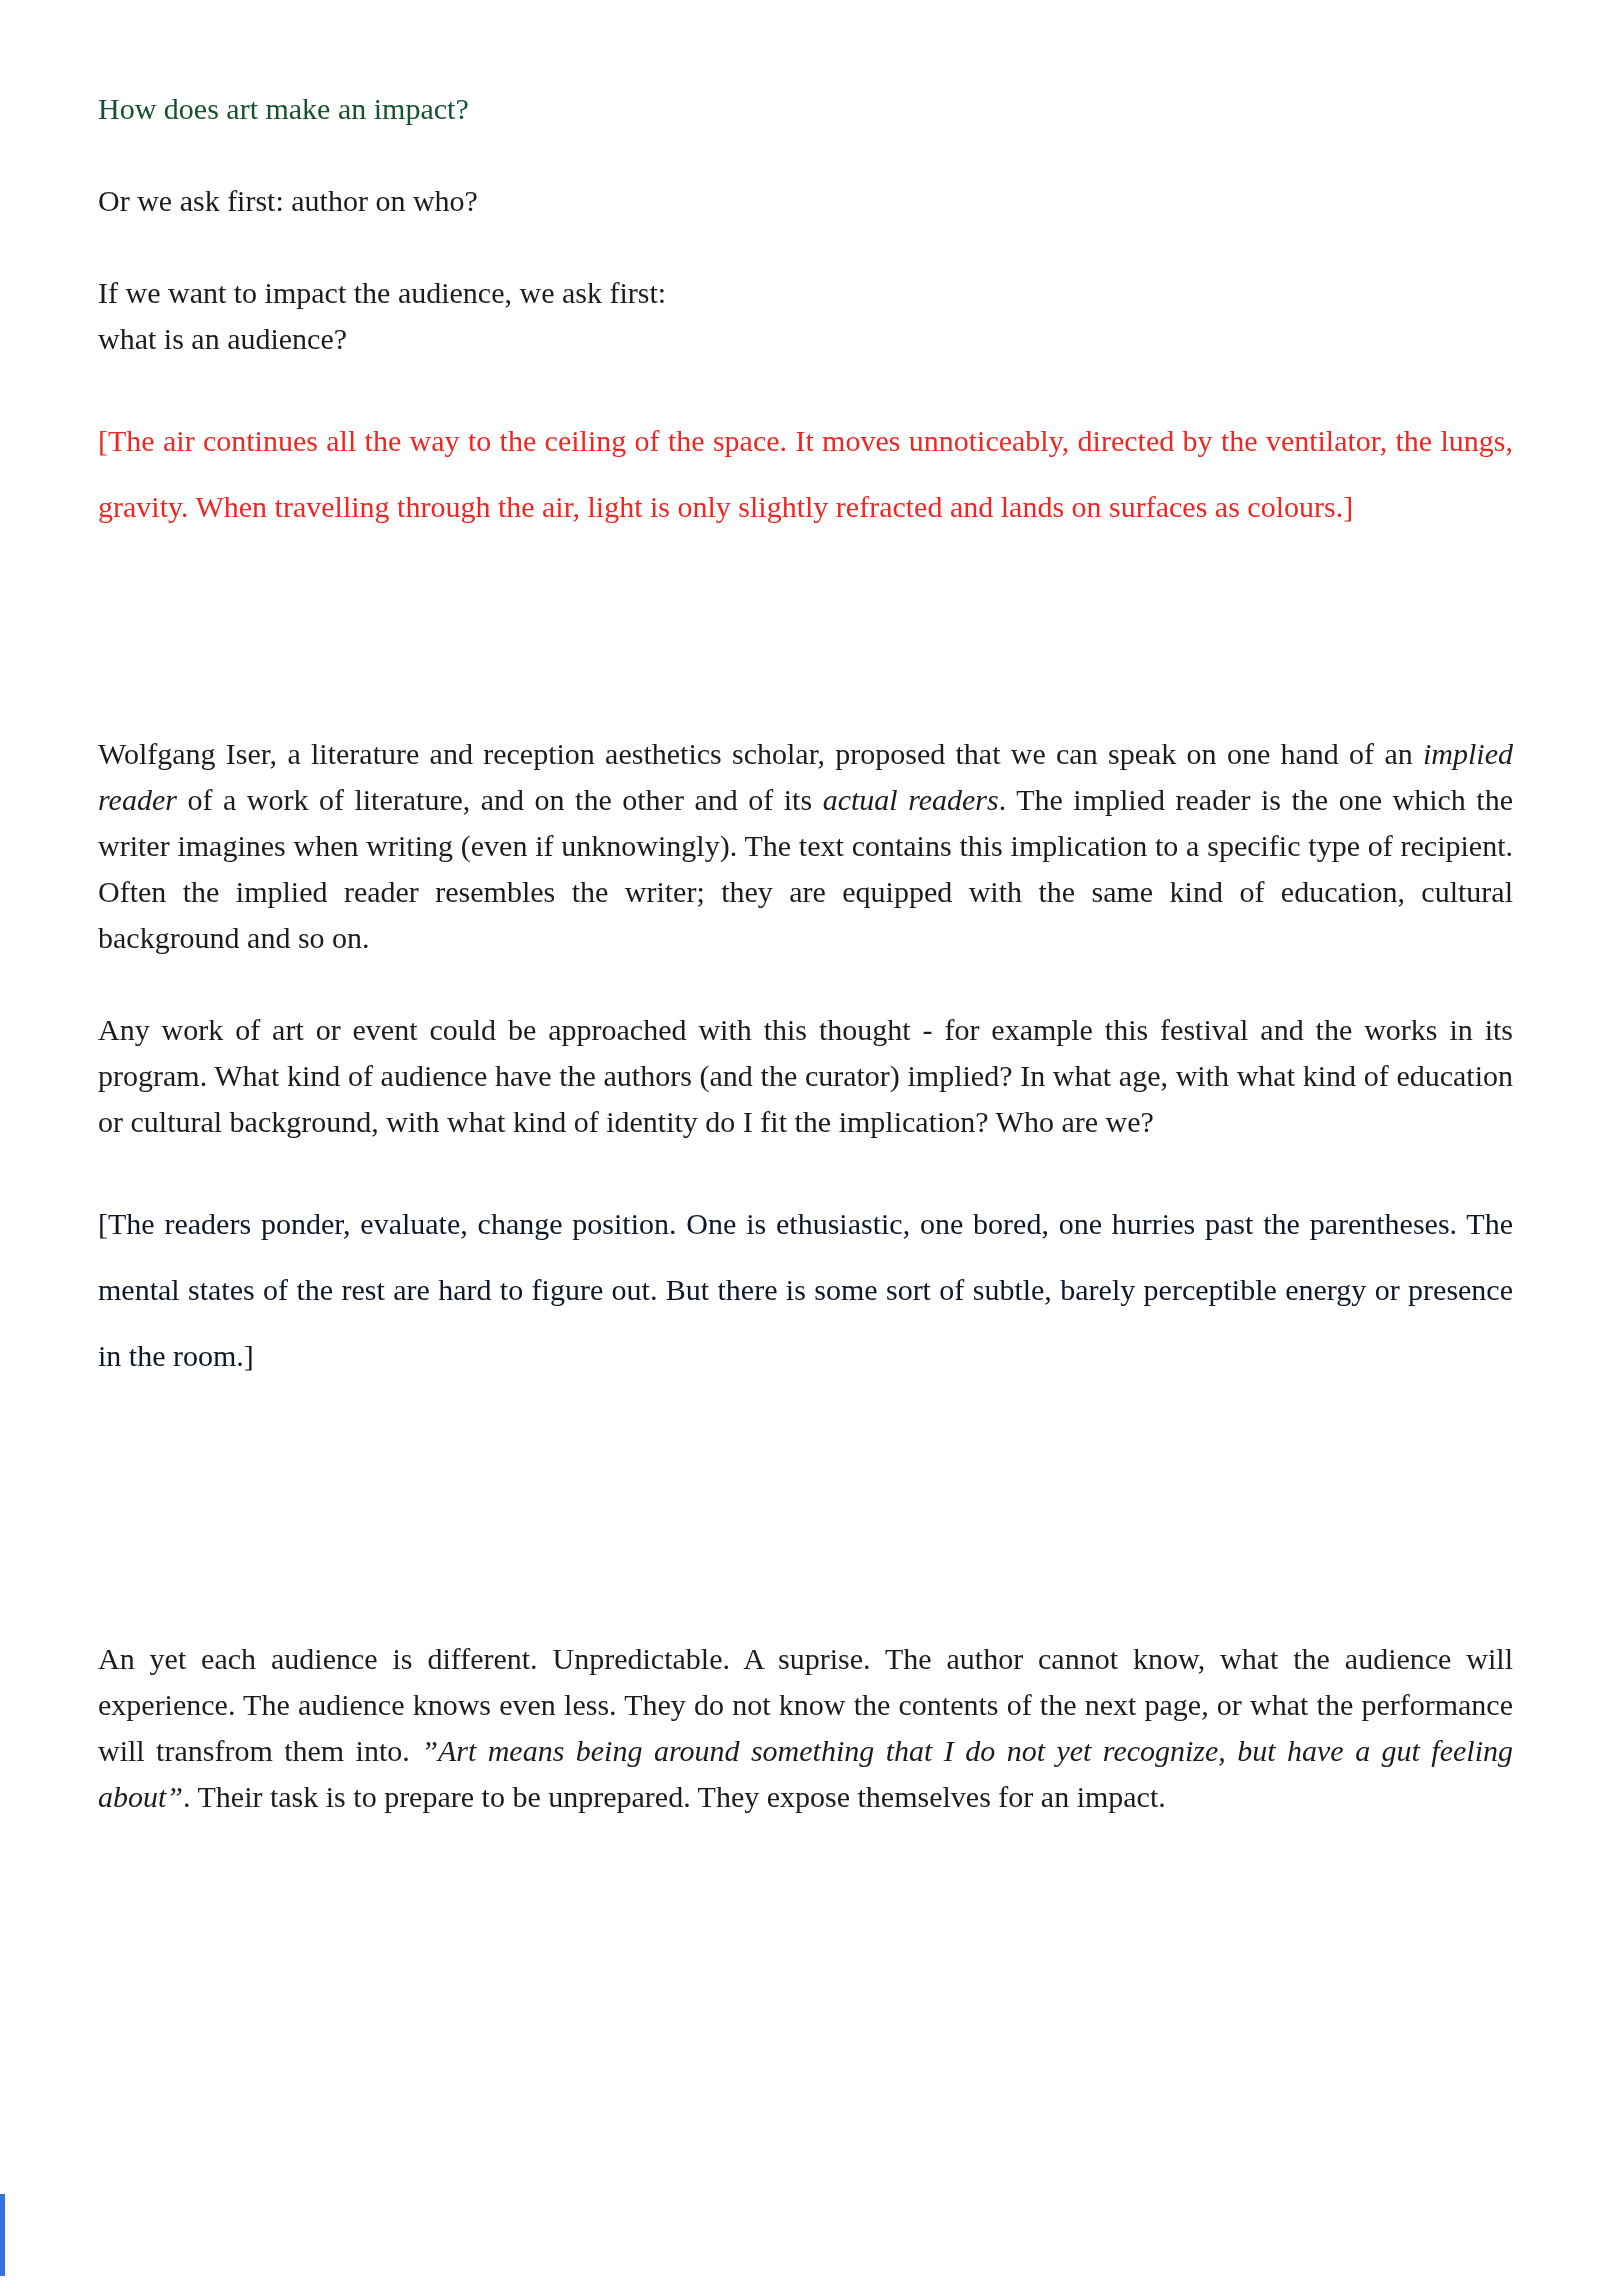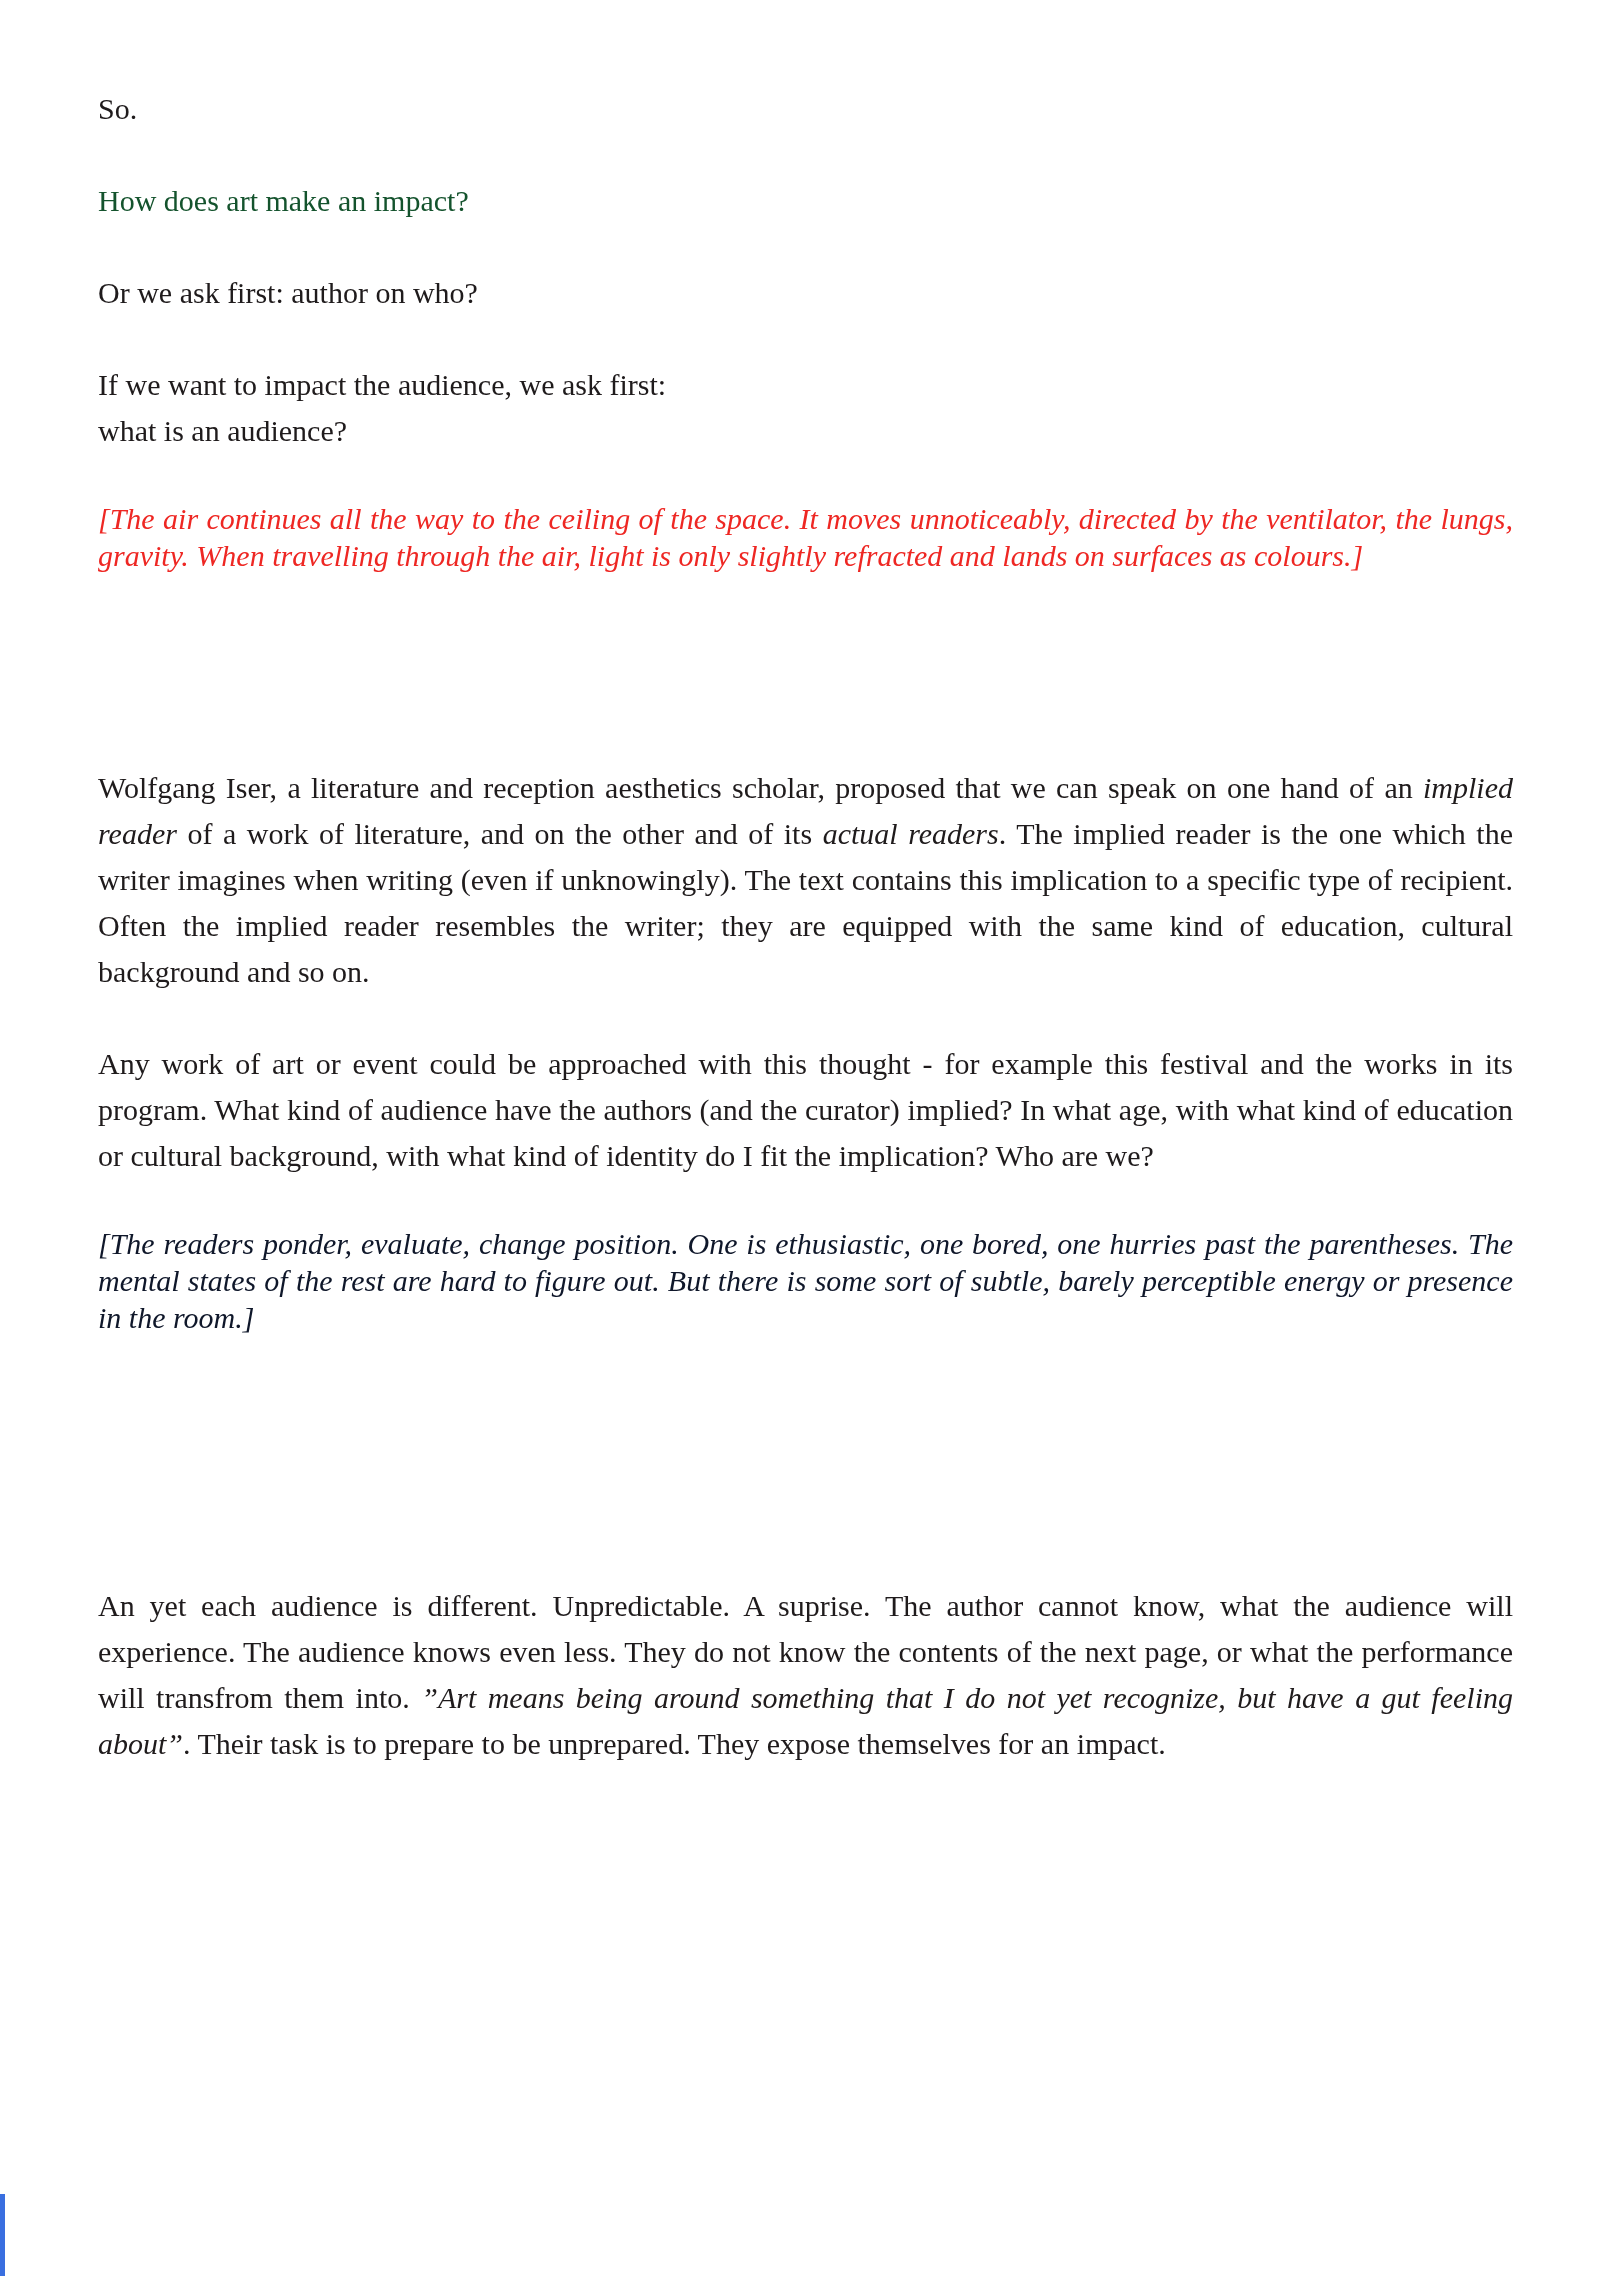--- a/index.html
+++ b/index.html
@@ -26,43 +26,41 @@
     font-size: 30px;
     line-height: 46px;
     text-align: justify;
     font-weight: 400;
   }
   .para.body {
     color: #1f1b1c;
   }
   .para.red {
     color: #ee2723;
-    font-style: italic;
-    line-height: 37px;
+    line-height: 66px;
   }
   .para .em {
     font-style: italic;
   }
   .para.spacing-normal { margin-bottom: 46px; }
   .para.spacing-wide   { margin-bottom: 191px; }
   .para.spacing-xwide  { margin-bottom: 247px; }
   .edge-accent-bar {
     position: absolute;
     left: 0;
     top: 2194px;
     width: 4.9px;
     height: 82px;
   }
 </style>
 </head>
 <body>
 
 <div class="page" style="background: rgb(255, 255, 255);">
   <div class="content">
-      <p class="para body spacing-normal" style="color: rgb(31, 27, 28);"><span>So.</span></p>
       <p class="para body spacing-normal" style="color: #14532d;"><span>How does art make an impact?</span></p>
       <p class="para body spacing-normal" style="color: rgb(31, 27, 28);"><span>Or we ask first: author on who?</span></p>
       <p class="para body spacing-normal" style="color: rgb(31, 27, 28);"><span>If we want to impact the audience, we ask first:</span><br><span>what is an audience?</span></p>
       <p class="para red spacing-wide" style="color: rgb(238, 39, 35);"><span>[The air continues all the way to the ceiling of the space. It moves unnoticeably, directed by the ventilator, the lungs, gravity. When travelling through the air, light is only slightly refracted and lands on surfaces as colours.]</span></p>
       <p class="para body spacing-normal" style="color: rgb(31, 27, 28);"><span>Wolfgang Iser, a literature and reception aesthetics scholar, proposed that we can speak on one hand of an </span><span class="em">implied reader</span><span> of a work of literature, and on the other and of its </span><span class="em">actual readers</span><span>. The implied reader is the one which the writer imagines when writing (even if unknowingly). The text contains this implication to a specific type of recipient. Often the implied reader resembles the writer; they are equipped with the same kind of education, cultural background and so on.</span></p>
       <p class="para body spacing-normal" style="color: rgb(31, 27, 28);"><span>Any work of art or event could be approached with this thought - for example this festival and the works in its program. What kind of audience have the authors (and the curator) implied? In what age, with what kind of education or cultural background, with what kind of identity do I fit the implication? Who are we?</span></p>
       <p class="para red spacing-xwide" style="color: #0f172a; margin-top: 24px;"><span>[The readers ponder, evaluate, change position. One is ethusiastic, one bored, one hurries past the parentheses. The mental states of the rest are hard to figure out. But there is some sort of subtle, barely perceptible energy or presence in the room.]</span></p>
       <p class="para body spacing-normal" style="color: rgb(31, 27, 28);"><span>An yet each audience is different. Unpredictable. A suprise. The author cannot know, what the audience will experience. The audience knows even less. They do not know the contents of the next page, or what the performance will transfrom them into. </span><span class="em">”Art means being around something that I do not yet recognize, but have a gut feeling about”</span><span>. Their task is to prepare to be unprepared. They expose themselves for an impact.</span></p>
     </div>
   <div class="edge-accent-bar" style="background: rgb(58, 111, 224);"></div>

